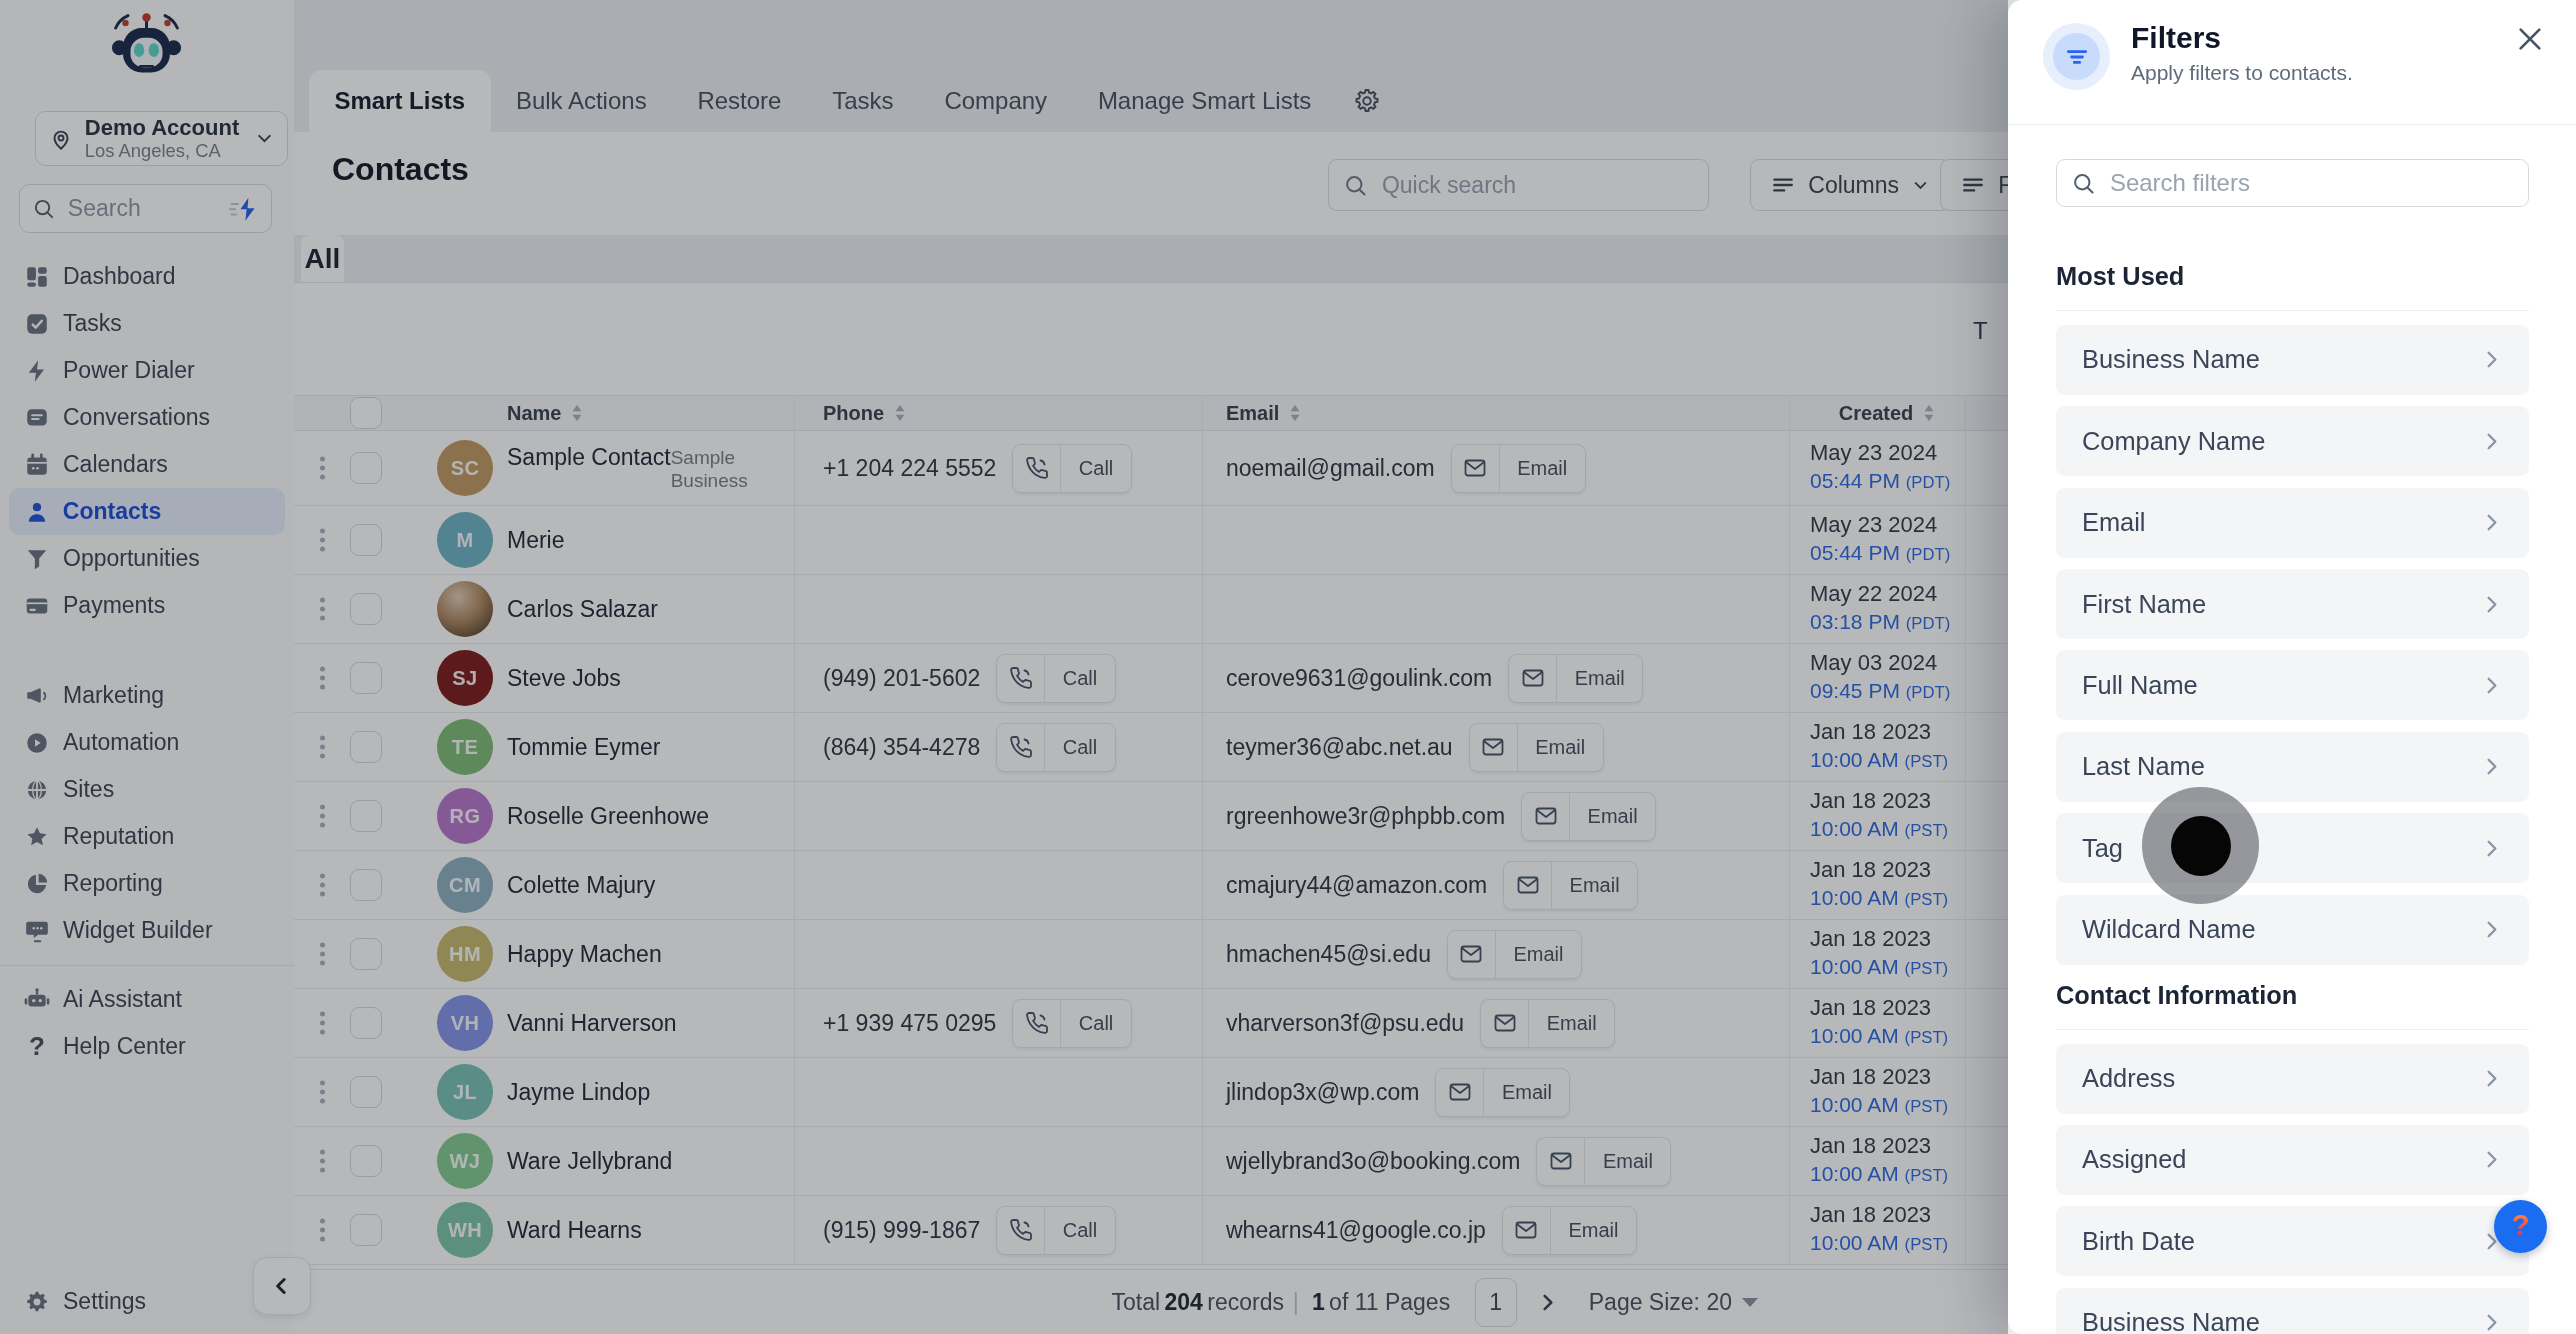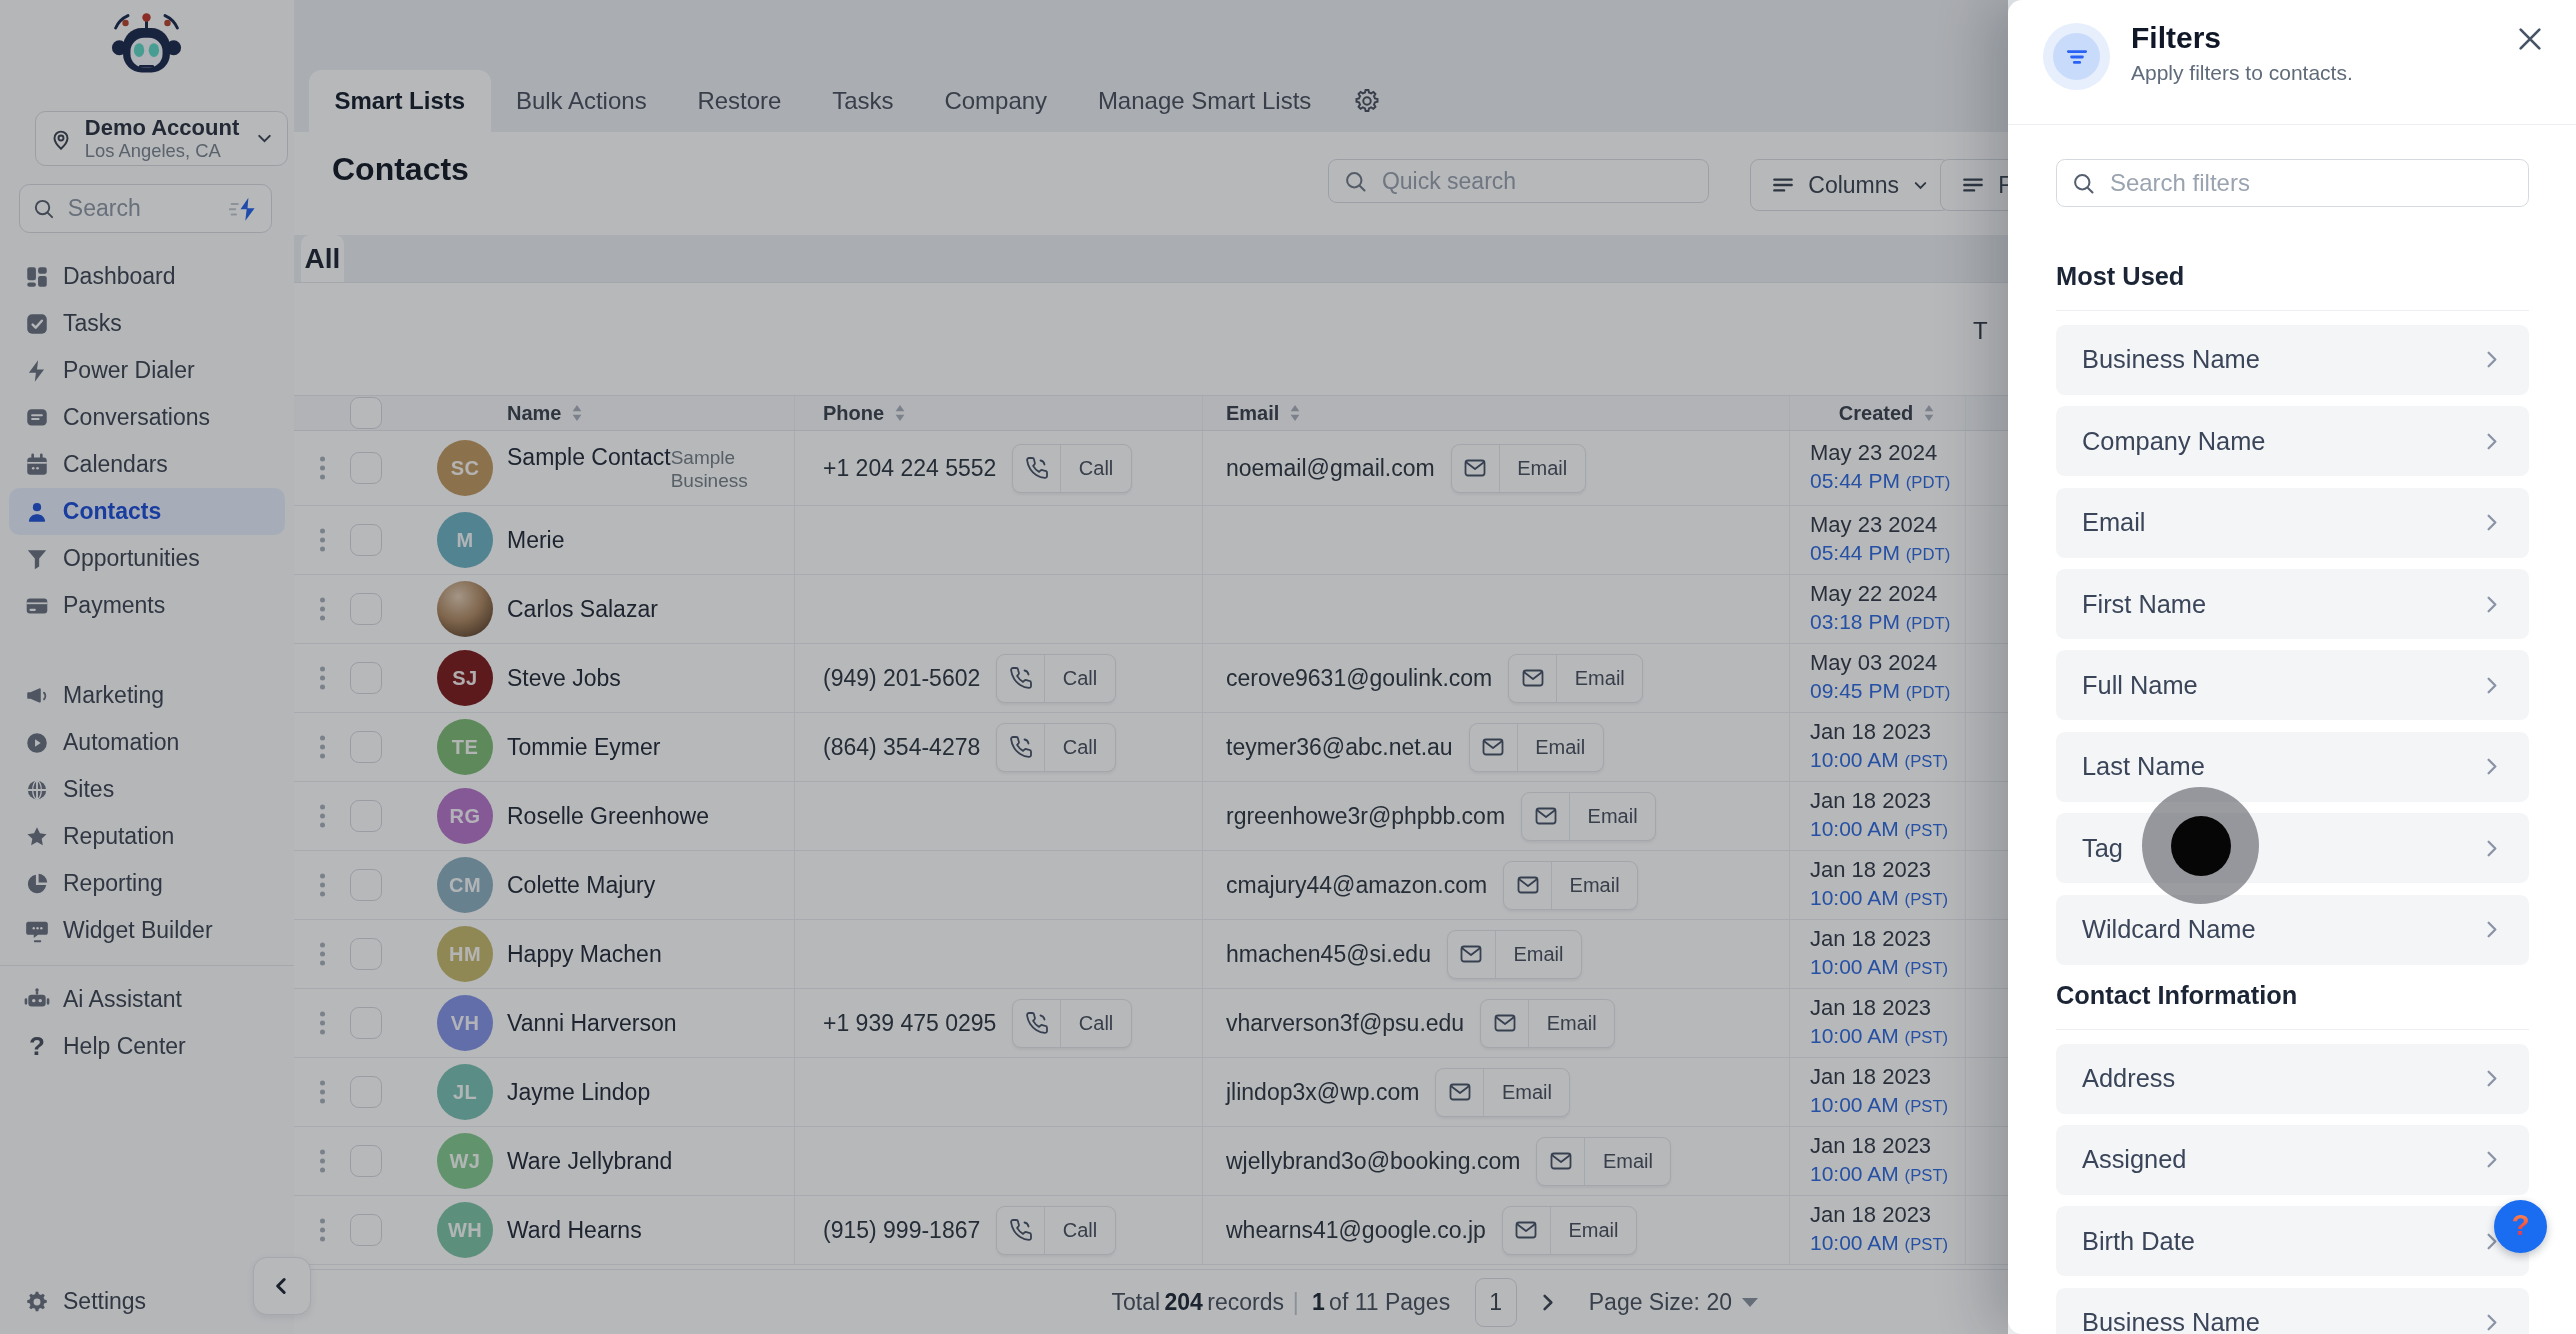--- a/index.html
+++ b/index.html
@@ -44,21 +44,21 @@
   
   .content{position:absolute;left:294px;top:0;right:0;bottom:0;background:#fff;z-index:1;}
   .header-band{position:absolute;left:0;top:0;right:0;height:132px;background:#edeff2;}
   .tabs{position:absolute;left:15px;bottom:0;height:62px;display:flex;align-items:stretch;}
   .tab{display:flex;align-items:center;padding:0 25.4px;font-size:24px;color:#4a5260;cursor:pointer;white-space:nowrap;}
   .tab.on{background:#fff;border-radius:12.3px 12.3px 0 0;color:#16202e;font-weight:700;}
   .tab-gear{display:flex;align-items:center;margin-left:16px;color:#4a5260;cursor:pointer;}
   .tab-gear svg{width:28px;height:28px;}
 
   .page-title{position:absolute;left:38px;top:151px;font-size:32px;font-weight:700;color:#141c28;}
-  .qsearch{position:absolute;left:1034px;top:159px;width:381px;height:44px;border:0.9px solid #d8dce2;
+  .qsearch{position:absolute;left:1034px;top:159px;width:381px;height:52px;border:0.9px solid #d8dce2;
         border-radius:8.8px;background:#fff;display:flex;align-items:center;box-sizing:border-box;padding:0 14px;}
   .qsearch .mag{width:24.6px;height:24.6px;color:#717c8a;}
   .qsearch input{border:0;outline:0;background:transparent;font-family:inherit;font-size:23px;margin-left:12.3px;flex:1;min-width:0;color:#3a4450;}
   .qsearch input::placeholder{color:#9aa3b0;}
   .btn{position:absolute;top:159px;height:52px;border:0.9px solid #d8dce2;border-radius:8.8px;background:#fff;
        display:flex;align-items:center;box-sizing:border-box;padding:0 19px;cursor:pointer;}
   .btn .b-ic{width:26px;height:26px;color:#3c4654;}
   .btn .b-lb{margin-left:12.3px;font-size:23px;color:#3c4654;white-space:nowrap;}
   .btn .b-ch{width:19px;height:19px;color:#3c4654;margin-left:12.3px;}
   .btn.columns{left:1456px;}

